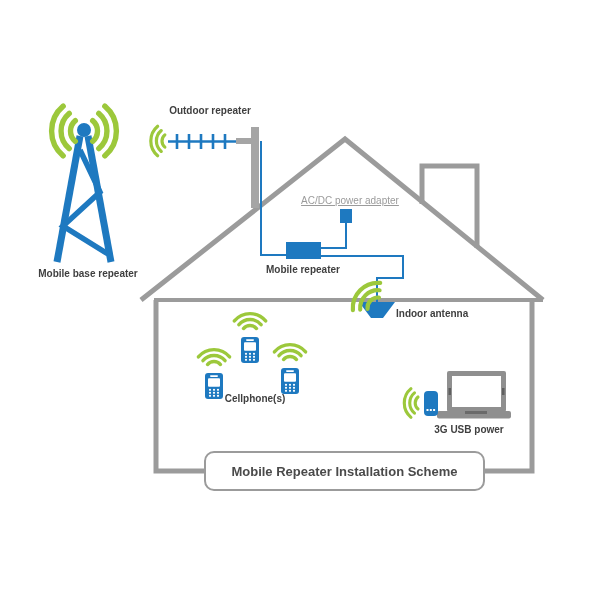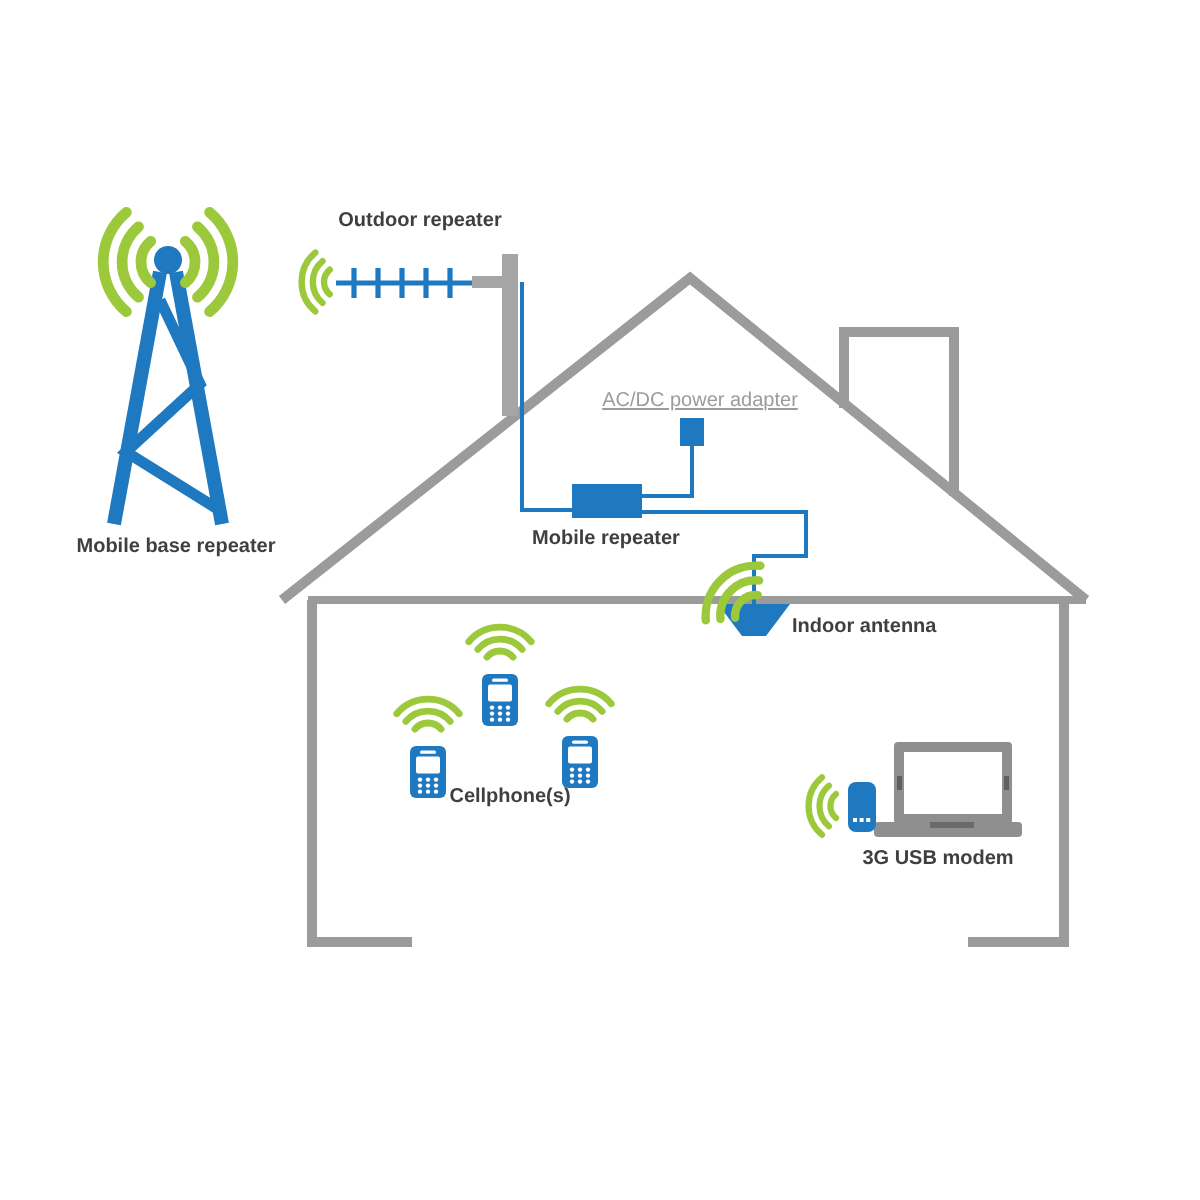--- a/index.html
+++ b/index.html
@@ -121,15 +121,18 @@
       <rect x="433.1" y="409" width="2" height="2" fill="#fff"></rect>
     </g>
   </svg>
 
   <div class="lbl" style="left:150px;top:105px;width:120px;">Outdoor repeater</div>
   <div class="lbl" style="left:28px;top:268px;width:120px;">Mobile base repeater</div>
   <div class="lbl light" style="left:290px;top:195px;width:120px;">AC/DC power adapter</div>
   <div class="lbl" style="left:244px;top:264px;width:118px;">Mobile repeater</div>
   <div class="lbl left-align" style="left:396px;top:308px;">Indoor antenna</div>
   <div class="lbl" style="left:196px;top:393px;width:118px;">Cellphone(s)</div>
-  <div class="lbl" style="left:410px;top:424px;width:118px;">3G USB modem</div>
+  <div class="lbl" style="left:410px;top:424px;width:118px;">3G USB power</div>
 
+  <div class="title-box">
+    <span>Mobile Repeater Installation Scheme</span>
+  </div>
 </div>
 
 </body></html>

